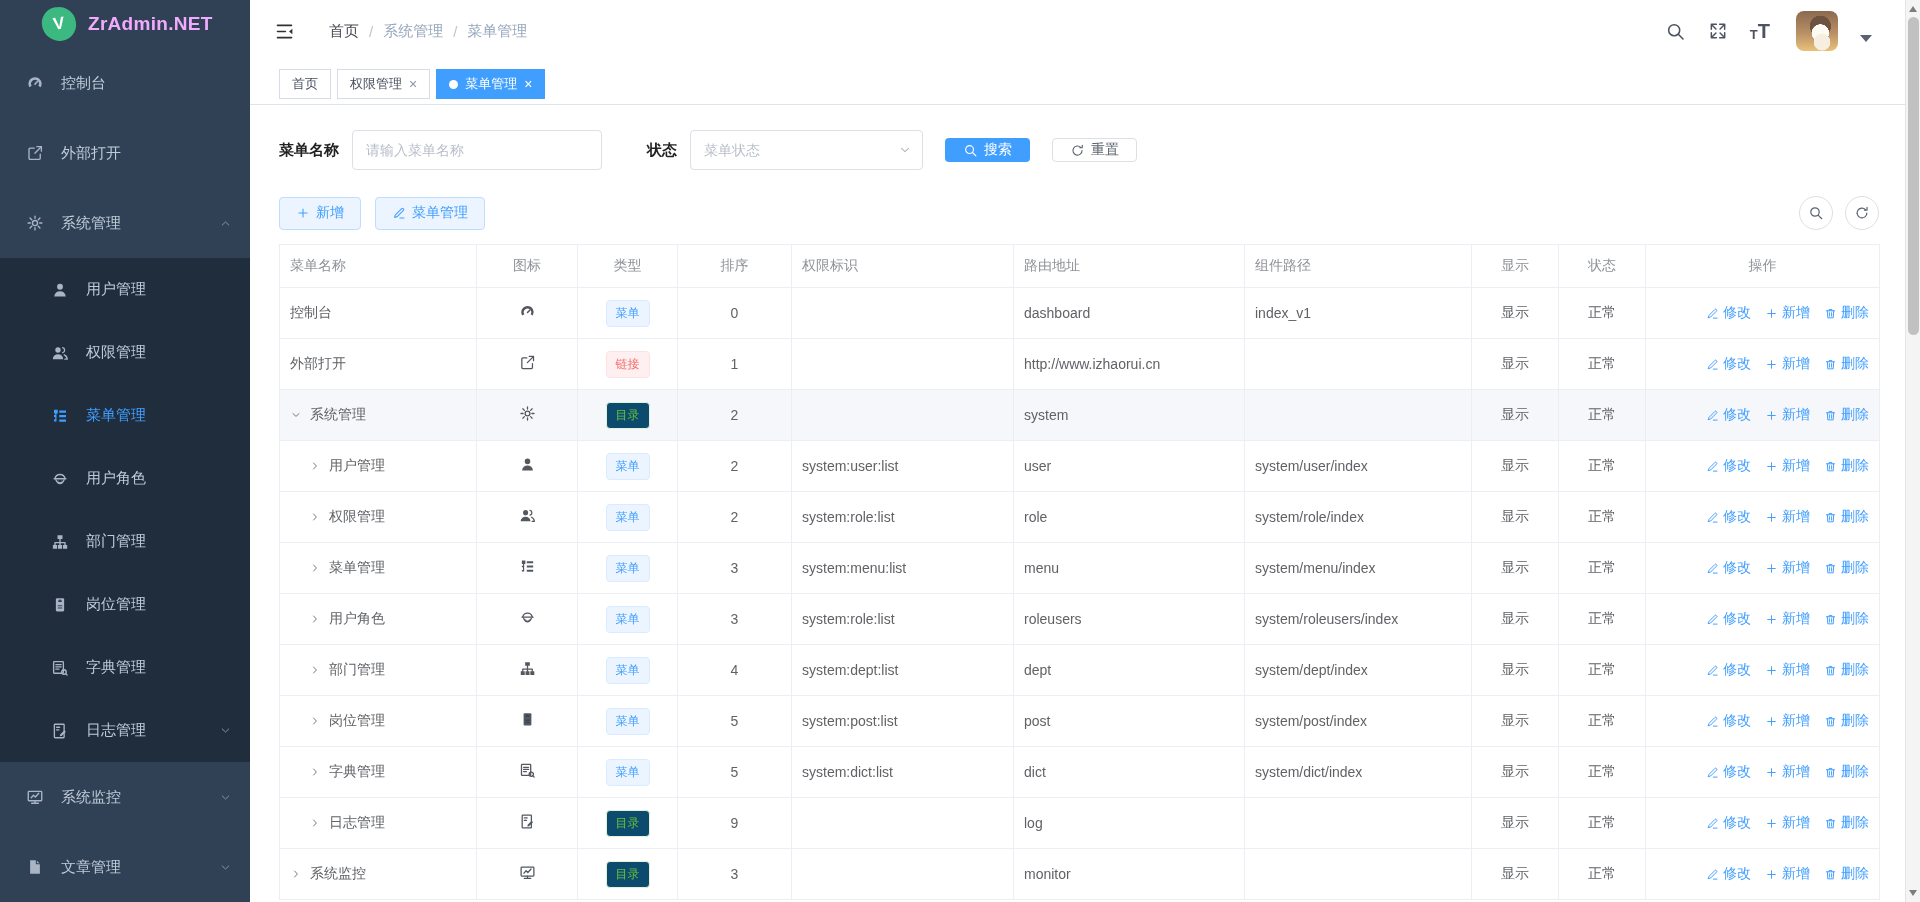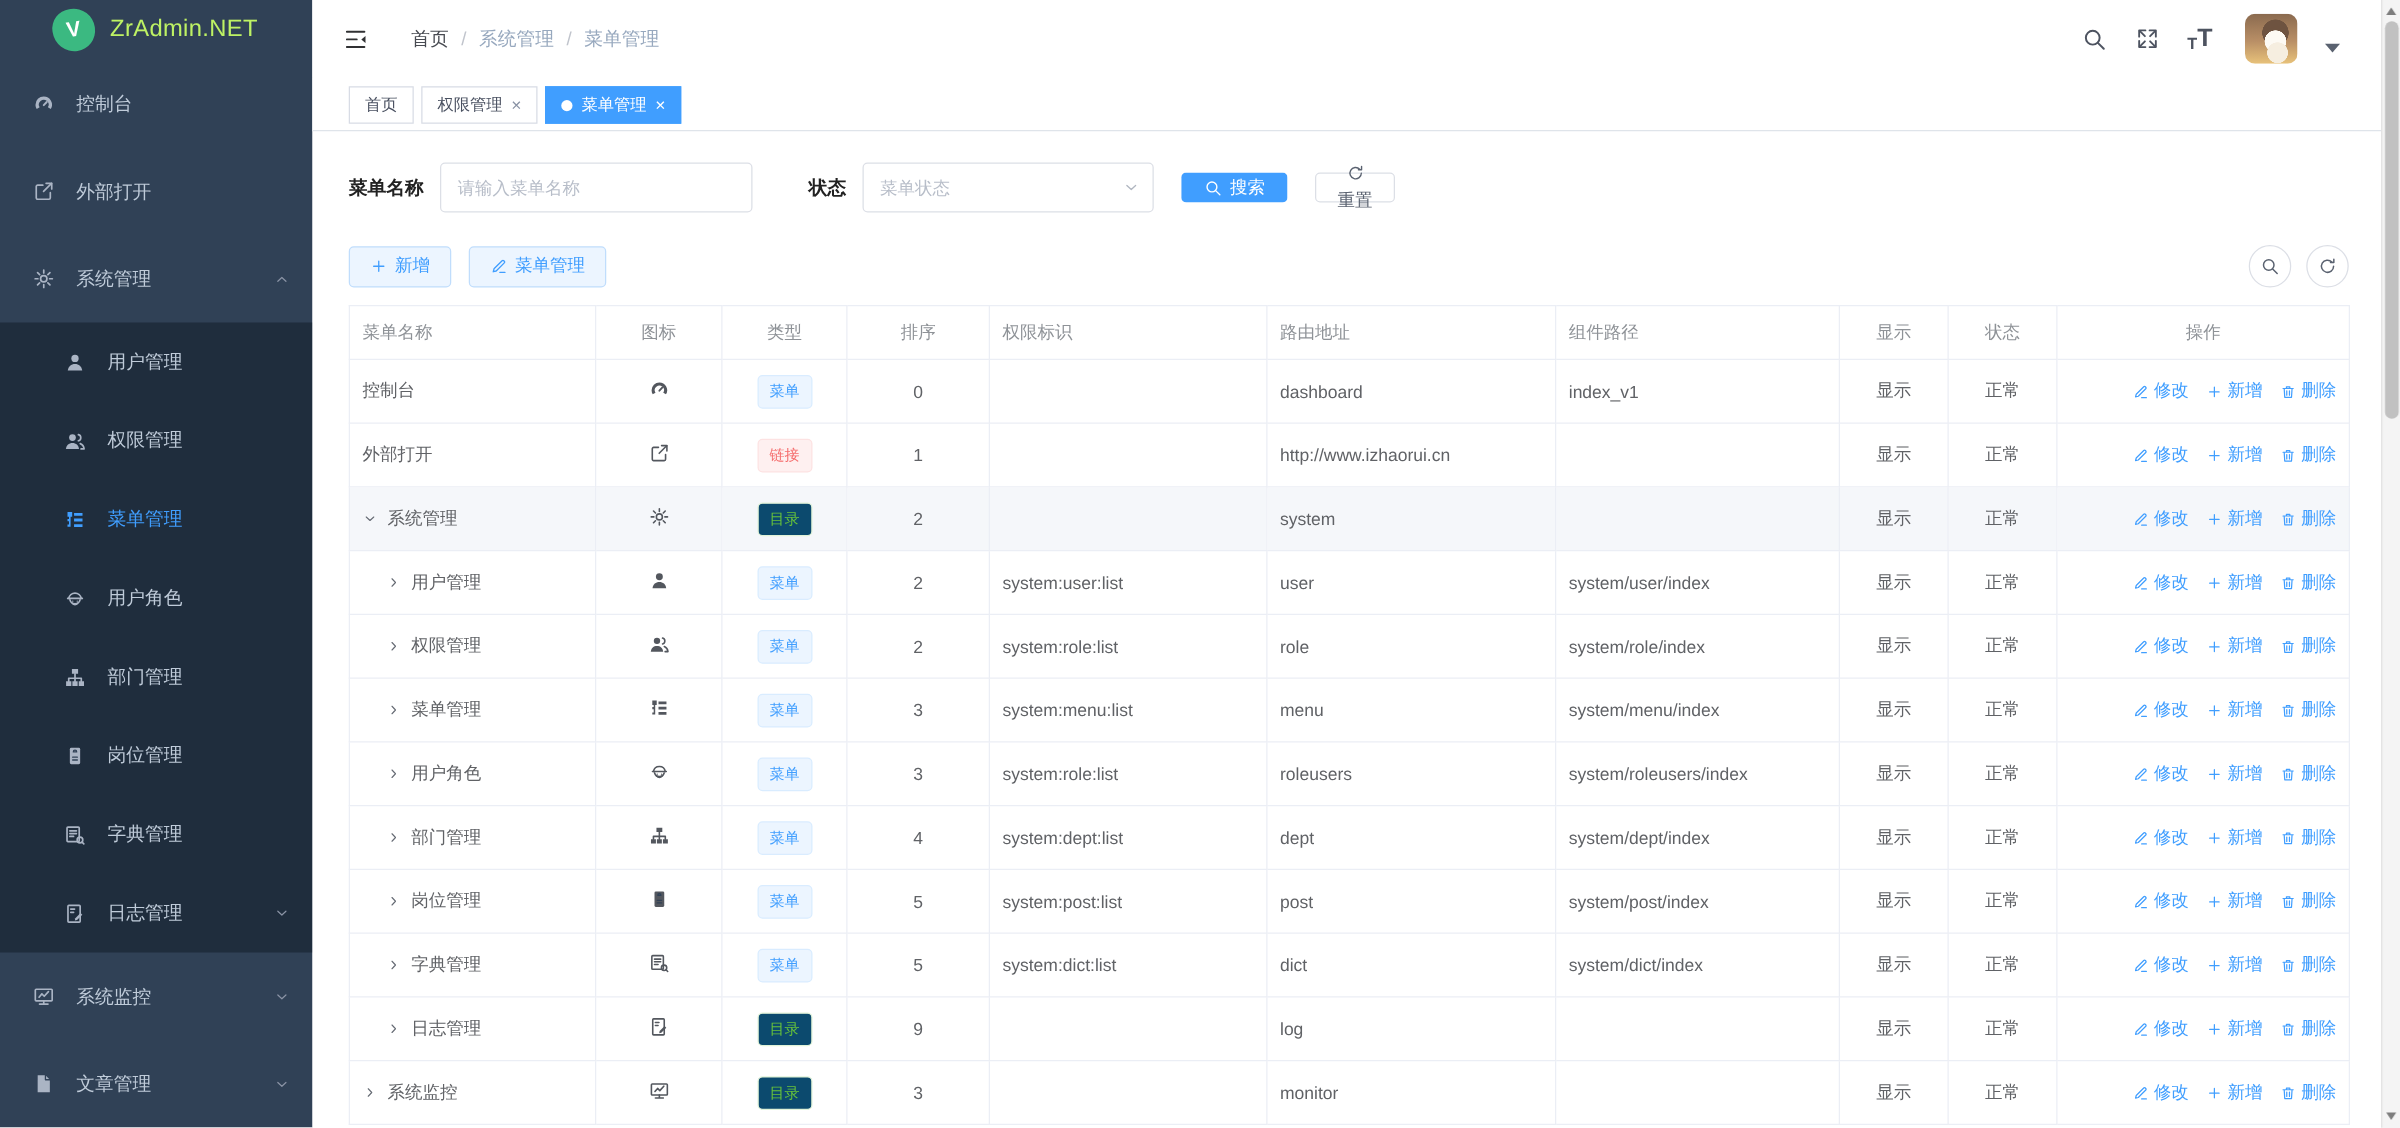--- a/index.html
+++ b/index.html
@@ -9,21 +9,21 @@
     background:#fff; color:#303133; display:flex; font-size:14px;
   }
   .icon svg { display:block; }
   .icon { display:inline-flex; align-items:center; justify-content:center; flex:none; }
 
   
   .sidebar { width:250px; height:902px; background:#304156; flex:none; display:flex; flex-direction:column; overflow:hidden; }
   .logo-bar { height:64px; display:flex; align-items:center; padding-left:42px; gap:12px; }
   .logo-mark { width:34px; height:34px; background:#3bb981; color:#fff; font-weight:bold; font-size:17px;
     display:flex; align-items:center; justify-content:center; border-radius:46% 50% 48% 52%; transform:rotate(-8deg); }
-  .logo-title { color:#bef264; font-size:19px; font-weight:normal; letter-spacing:.3px; }
+  .logo-title { color:#f0abfc; font-size:19px; font-weight:bold; letter-spacing:.3px; }
   .side-nav { flex:1; }
   .side-item { height:70px; display:flex; align-items:center; padding:0 18px 0 25px; gap:16px;
     color:#bfcbd9; font-size:15px; cursor:pointer; }
   .side-item .icon { color:#aab4c4; width:20px; }
   .submenu { background:#1f2d3d; }
   .submenu .side-item { height:63px; padding-left:50px; }
   .side-label { flex:1; white-space:nowrap; }
   .side-item .chev { color:#8a93a5; width:14px; }
   .side-item.active, .side-item.active .icon { color:#409eff; }
 
@@ -66,21 +66,21 @@
   .text-input { width:250px; height:40px; border:1px solid #dcdfe6; border-radius:4px; margin-left:13px;
     padding:0 13px; font-size:14px; color:#ef4444; outline:none; }
   .text-input::placeholder { color:#b8bec9; }
   .select-wrap { position:relative; margin-left:13px; }
   .select-wrap .text-input { width:233px; margin:0; }
   .select-arrow { position:absolute; right:11px; top:13px; color:#b0b6c0; pointer-events:none; }
   .f-gap { width:45px; }
   .btn { height:24px; border-radius:4px; display:inline-flex; align-items:center; justify-content:center;
     font-size:14px; cursor:pointer; border:1px solid transparent; gap:6px; padding:0 17px; }
   .btn-primary { background:#409eff; color:#fff; margin-left:22px; }
-  .btn-plain-white { background:#fff; border-color:#dcdfe6; color:#5a6270; margin-left:22px;flex-direction:column; }
+  .btn-plain-white { background:#fff; border-color:#dcdfe6; color:#5a6270; margin-left:22px; }
 
   
   .toolbar { margin-top:26px; display:flex; align-items:center; }
   .btn-plain-blue { background:#ecf5ff; border-color:#c0ddfc; color:#409eff; height:33px; margin-right:14px; padding:0 16px; }
   .toolbar-right { margin-left:auto; display:flex; gap:12px; }
   .circle-btn { width:34px; height:34px; border-radius:50%; border:1px solid #dcdfe6; background:#fff;
     display:flex; align-items:center; justify-content:center; color:#5a6270; cursor:pointer; }
 
   
   .table-wrap { margin-top:14px; }

